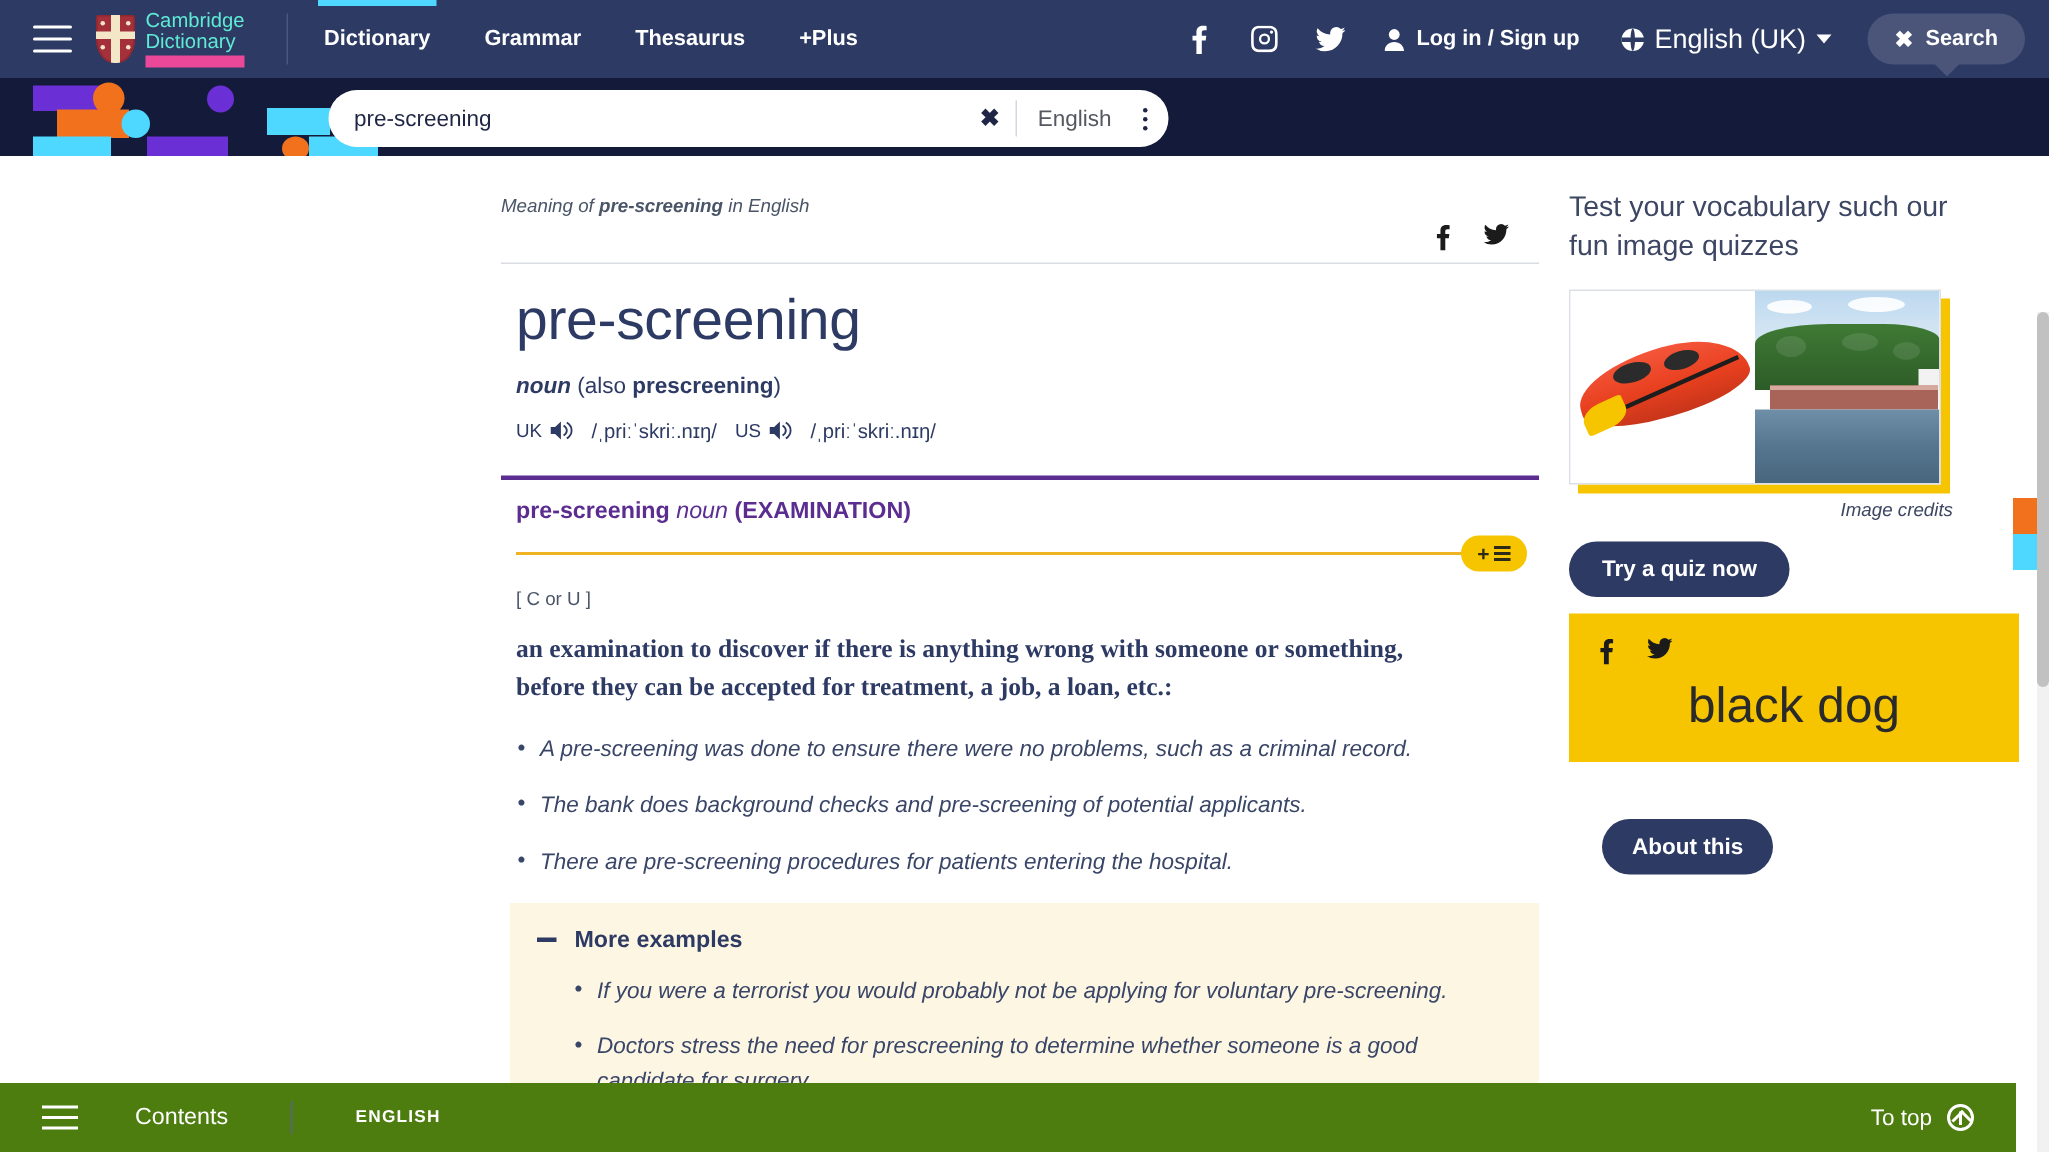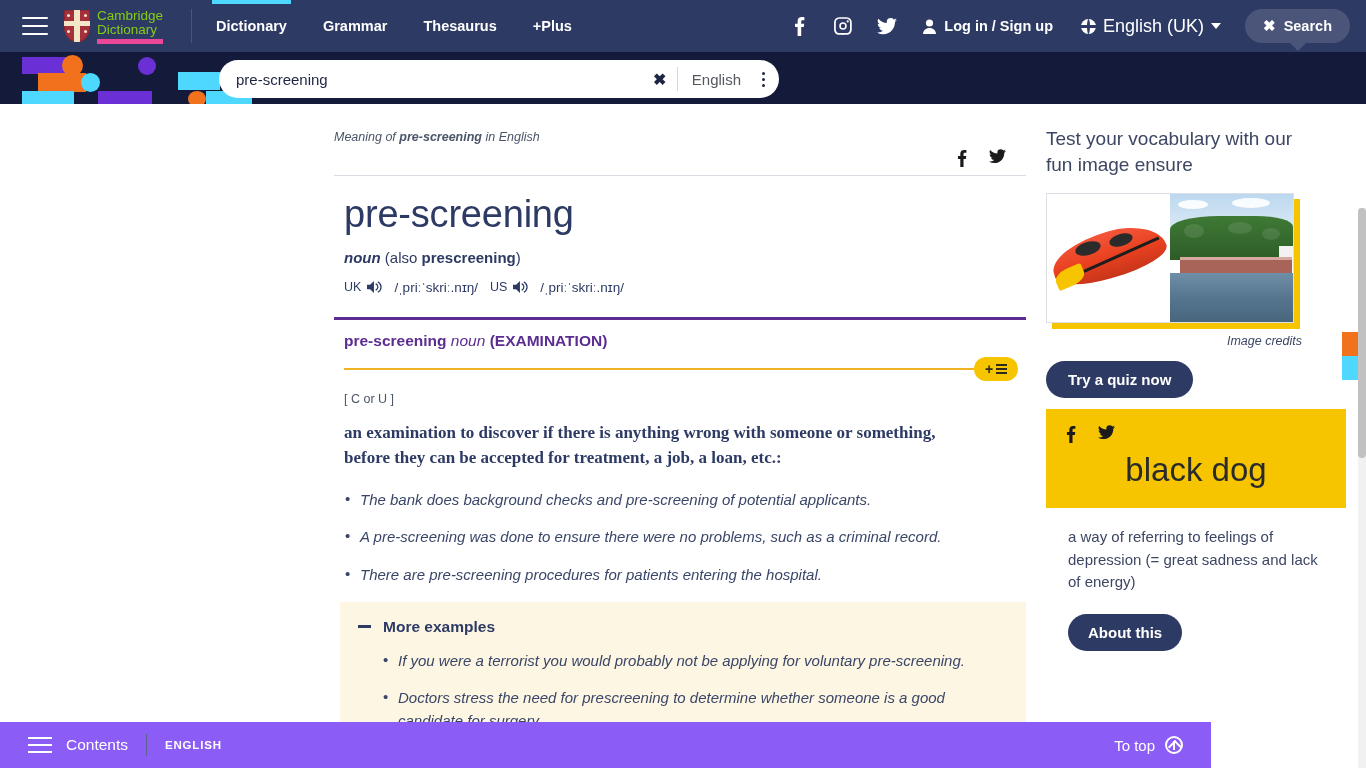--- a/index.html
+++ b/index.html
@@ -32,22 +32,22 @@
     background: #a4303b;
     border-radius: 2px 2px 12px 12px / 2px 2px 16px 16px;
     overflow: hidden;
     box-shadow: inset 0 0 0 1px #8f2730;
   }
   .crest .cbar { position: absolute; background: #f3e7c8; }
   .crest .v1 { left: 10px; top: 0; width: 6px; height: 100%; }
   .crest .h1 { left: 0; top: 11px; width: 100%; height: 5px; }
   .crest .dot { position: absolute; width: 3px; height: 3px; background: #f3e7c8; border-radius: 50%; }
   .brandtext {
-    color: #84cc16; font-size: 13.5px; line-height: 14px;
-    border-bottom: 5px solid #ec4899; padding-bottom: 2px;
+    color: #5eead4; font-size: 13.5px; line-height: 14px;
+    border-bottom: 8px solid #ec4899; padding-bottom: 2px;
   }
   .brandtext span { display: block; }
 
   .navdiv { width: 1px; height: 34px; background: #4b5680; margin: 0 6px 0 10px; }
 
   .navlinks { display: flex; align-items: center; height: 52px; }
   .navlink {
     position: relative; color: #ffffff; font-size: 14.5px; font-weight: bold;
     padding: 0 18px; height: 52px; line-height: 52px; cursor: pointer;
     white-space: nowrap;
@@ -245,22 +245,22 @@
   .wotdWord { text-align: center; font-size: 33px; color: #2a2a2a; padding-top: 9px; line-height: 1.1; }
   .wotdBody { background: #ffffff; padding: 18px 22px 0 22px; }
   .wotdDef { font-size: 15px; color: #3d4663; line-height: 1.5; max-width: 250px; }
   .aboutBtn {
     display: inline-block; margin-top: 20px; background: #2d3a64; color: #ffffff;
     font-size: 15px; font-weight: bold; padding: 10px 20px; border-radius: 19px; cursor: pointer;
   }
 
   
   .bottombar {
-    position: absolute; left: 0; bottom: 0; width: 1211px; height: 46px;
-    background: #8b5cf6; display: flex; align-items: center;
+    position: absolute; left: 0; bottom: 0; width: 1344px; height: 46px;
+    background: #4d7c0f; display: flex; align-items: center; gap: 24px;
   }
   .bbBurger { width: 24px; height: 16px; margin-left: 28px; display: flex; flex-direction: column; justify-content: space-between; cursor: pointer; }
   .bbBurger span { display: block; height: 2px; background: #ffffff; }
   .bbContents { color: #ffffff; font-size: 15.5px; margin-left: 14px; cursor: pointer; }
   .bbDiv { width: 1px; height: 22px; background: #5a6488; margin: 0 18px; }
   .bbLang { color: #ffffff; font-size: 11.5px; font-weight: bold; letter-spacing: .8px; }
   .bbRight { margin-left: auto; display: flex; align-items: center; gap: 10px; padding-right: 28px; cursor: pointer; }
   .bbTop { color: #ffffff; font-size: 15px; }
   .upIcon { width: 18px; height: 18px; border: 2px solid #ffffff; border-radius: 50%; position: relative; }
   .upIcon::before { content:""; position:absolute; left: 6px; top: 3px; width: 2px; height: 9px; background: #ffffff; }
@@ -448,42 +448,42 @@
                 <i></i>
                 <i></i>
               </span>
           </div>
         </div>
 
         <div class="gram">[ C or U ]</div>
         <div class="def">an examination to discover if there is anything wrong with someone or something, before they can be accepted for treatment, a job, a loan, etc.:</div>
 
         <div class="exlist">
+          <div class="ex">A pre-screening was done to ensure there were no problems, such as a criminal record.</div>
           <div class="ex">The bank does background checks and pre-screening of potential applicants.</div>
-          <div class="ex">A pre-screening was done to ensure there were no problems, such as a criminal record.</div>
           <div class="ex">There are pre-screening procedures for patients entering the hospital.</div>
         </div>
       </div>
 
       <div class="moreBox">
         <div class="moreHead">
           <span class="minus"></span>
           <span>More examples</span>
         </div>
         <div class="moreList">
           <div class="moreEx">If you were a terrorist you would probably not be applying for voluntary pre-screening.</div>
           <div class="moreEx">Doctors stress the need for prescreening to determine whether someone is a good candidate for surgery.</div>
         </div>
       </div>
     </div>
 
     <div class="rightcol">
 
       <div class="quizCard">
-        <div class="quizTitle">Test your vocabulary with our fun image ensure</div>
+        <div class="quizTitle">Test your vocabulary such our fun image quizzes</div>
 
         <div class="quizImgWrap">
           <div class="quizImgShadow"></div>
           <div class="quizImg">
             <div class="kayakPane">
               <div class="kayakBody"></div>
               <div class="kayakHole kh1"></div>
               <div class="kayakHole kh2"></div>
               <div class="paddleShaft"></div>
               <div class="paddleBlade"></div>
@@ -521,21 +521,20 @@
             <svg width="10" height="18" viewBox="0 0 11 20">
                 <path d="M7.2 20v-9h2.6l.4-3.2H7.2V5.8c0-.9.3-1.6 1.6-1.6h1.6V1.3C10.1 1.2 9 1.1 7.8 1.1 5.2 1.1 3.6 2.6 3.6 5.4v2.4H1v3.2h2.6v9h3.6z"></path>
               </svg>
             <svg width="17" height="15" viewBox="0 0 20 17">
                 <path d="M20 2c-.74.33-1.53.55-2.36.65.85-.51 1.5-1.31 1.8-2.27-.79.47-1.67.81-2.6 1A4.1 4.1 0 0013.85 0a4.1 4.1 0 00-4.1 4.1c0 .32.04.63.1.93A11.64 11.64 0 011.4.75a4.1 4.1 0 001.27 5.47 4.07 4.07 0 01-1.86-.51v.05a4.1 4.1 0 003.29 4.02c-.34.09-.7.14-1.08.14-.26 0-.52-.02-.77-.07a4.1 4.1 0 003.83 2.85A8.23 8.23 0 010 14.4a11.6 11.6 0 006.29 1.84c7.55 0 11.68-6.25 11.68-11.67l-.01-.53A8.3 8.3 0 0020 2z"></path>
               </svg>
           </div>
           <div class="wotdWord">black dog</div>
         </div>
         <div class="wotdBody">
-          <div class="wotdDef">a way of referring to feelings of depression (= great sadness and lack of energy)</div>
           <div class="aboutBtn">About this</div>
         </div>
       </div>
     </div>
 
     <div class="scrollbar">
       <div class="scrollthumb"></div>
     </div>
   </div>
 

